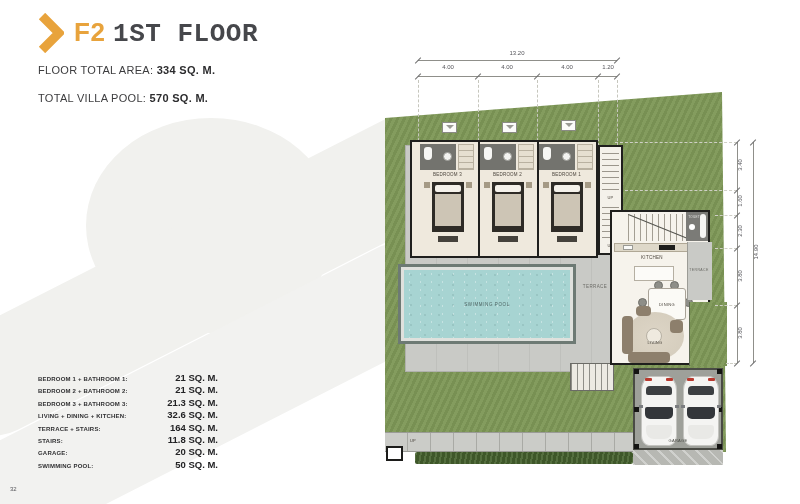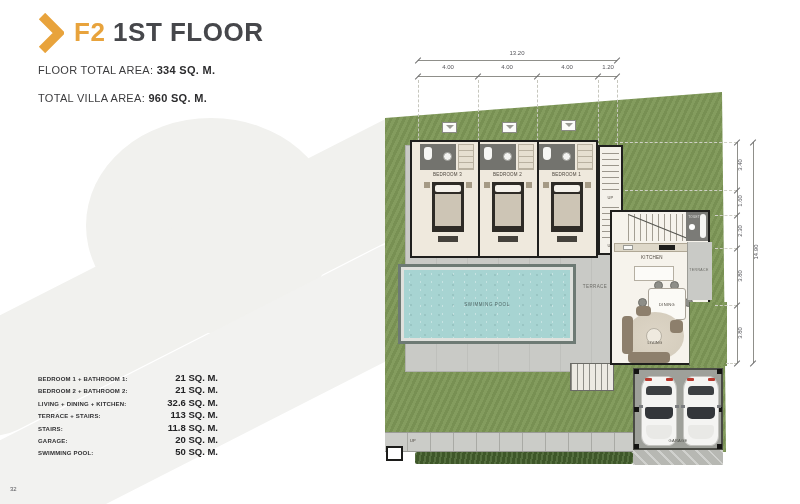--- a/index.html
+++ b/index.html
@@ -9,21 +9,21 @@
   
   #wmwrap{position:absolute;left:0;top:0;width:385px;height:504px;overflow:hidden;}
   .wm{position:absolute;background:#f1f1ee;}
   .wm1{left:86px;top:118px;width:250px;height:215px;border-radius:50%;}
   .wm2{left:-90px;top:210px;width:620px;height:110px;transform:rotate(-27deg);border-radius:60px;}
   .wm3{left:-140px;top:360px;width:620px;height:105px;transform:rotate(-27deg);border-radius:60px;background:#f2f2f0;}
   
   #hicon{left:38px;top:13px;}
   #htitle{left:74px;top:17px;font-size:26px;letter-spacing:.5px;white-space:nowrap;}
   #htitle .code{color:#E8A33C;font-weight:bold;}
-  #htitle .rest{color:#46474B;font-weight:600;}
+  #htitle .rest{color:#46474B;font-weight:600;font-family:Liberation Mono, monospace;}
   .hline{left:38px;font-size:11px;letter-spacing:.3px;white-space:nowrap;}
   .hline b{color:#2c2c2e;}
   
   #atable{left:38px;top:372px;width:180px;}
   .trow{display:flex;justify-content:space-between;align-items:baseline;height:12.4px;}
   .tlabel{font-size:6px;font-weight:bold;letter-spacing:.2px;color:#2f2f31;}
   .tvalue{font-size:9.5px;font-weight:bold;color:#232325;}
   #pageno{left:10px;top:486px;font-size:6px;color:#55555a;}
   
   #plan{position:absolute;left:385px;top:50px;width:400px;height:434px;}
@@ -132,40 +132,44 @@
   </div>
   <div class="abs" id="htitle">
     <span class="code">F2</span>
     <span class="rest">1ST FLOOR</span>
   </div>
   <div class="abs hline" style="top:64px;">
     <span>FLOOR TOTAL AREA:</span>
     <b>334 SQ. M.</b>
   </div>
   <div class="abs hline" style="top:92px;">
-    <span>TOTAL VILLA AREA:</span>
-    <b>960 SQ. M.</b>
+    <span>TOTAL VILLA POOL:</span>
+    <b>570 SQ. M.</b>
   </div>
 
   <div class="abs" id="atable">
     <div class="trow">
         <span class="tlabel">BEDROOM 1 + BATHROOM 1:</span>
         <span class="tvalue">21 SQ. M.</span>
       </div>
     <div class="trow">
         <span class="tlabel">BEDROOM 2 + BATHROOM 2:</span>
         <span class="tvalue">21 SQ. M.</span>
       </div>
     <div class="trow">
+        <span class="tlabel">BEDROOM 3 + BATHROOM 3:</span>
+        <span class="tvalue">21.3 SQ. M.</span>
+      </div>
+    <div class="trow">
         <span class="tlabel">LIVING + DINING + KITCHEN:</span>
         <span class="tvalue">32.6 SQ. M.</span>
       </div>
     <div class="trow">
         <span class="tlabel">TERRACE + STAIRS:</span>
-        <span class="tvalue">113 SQ. M.</span>
+        <span class="tvalue">164 SQ. M.</span>
       </div>
     <div class="trow">
         <span class="tlabel">STAIRS:</span>
         <span class="tvalue">11.8 SQ. M.</span>
       </div>
     <div class="trow">
         <span class="tlabel">GARAGE:</span>
         <span class="tvalue">20 SQ. M.</span>
       </div>
     <div class="trow">

